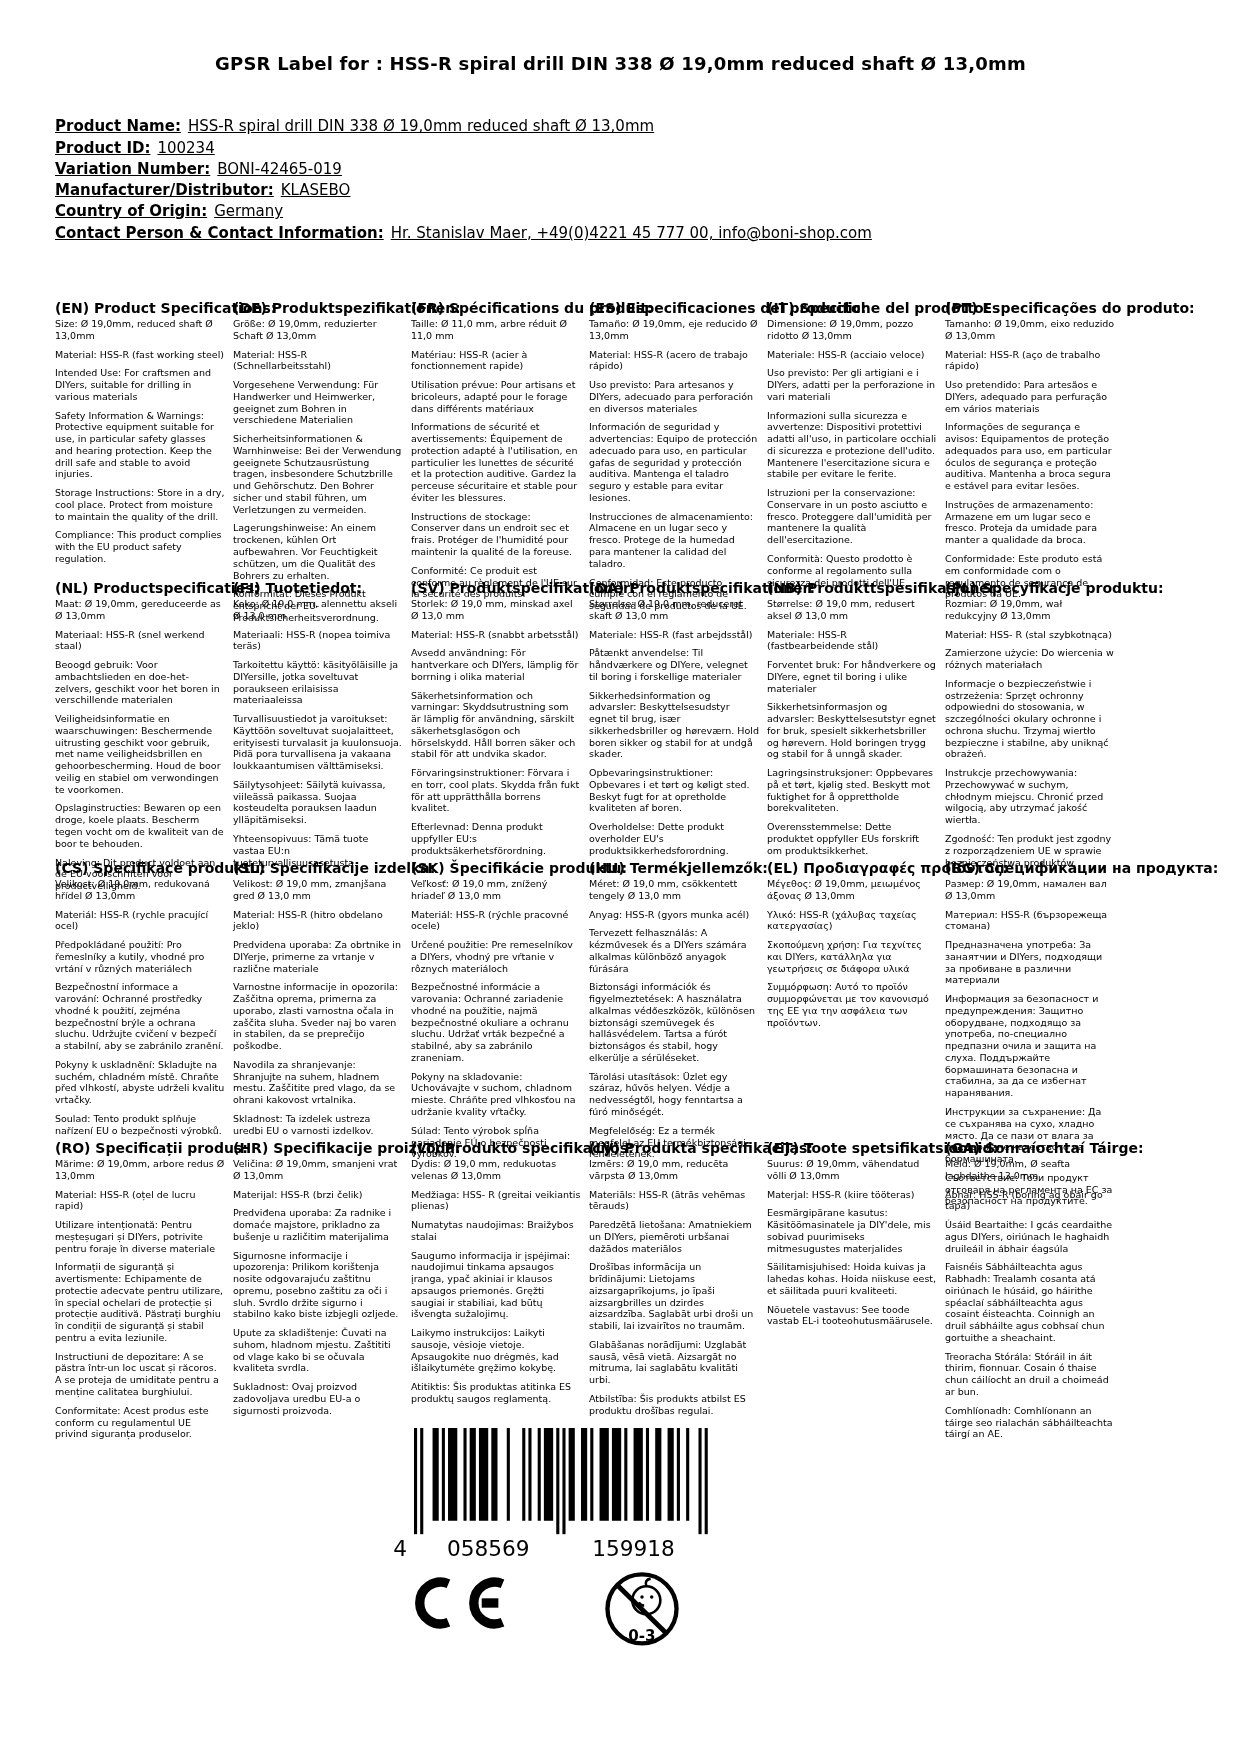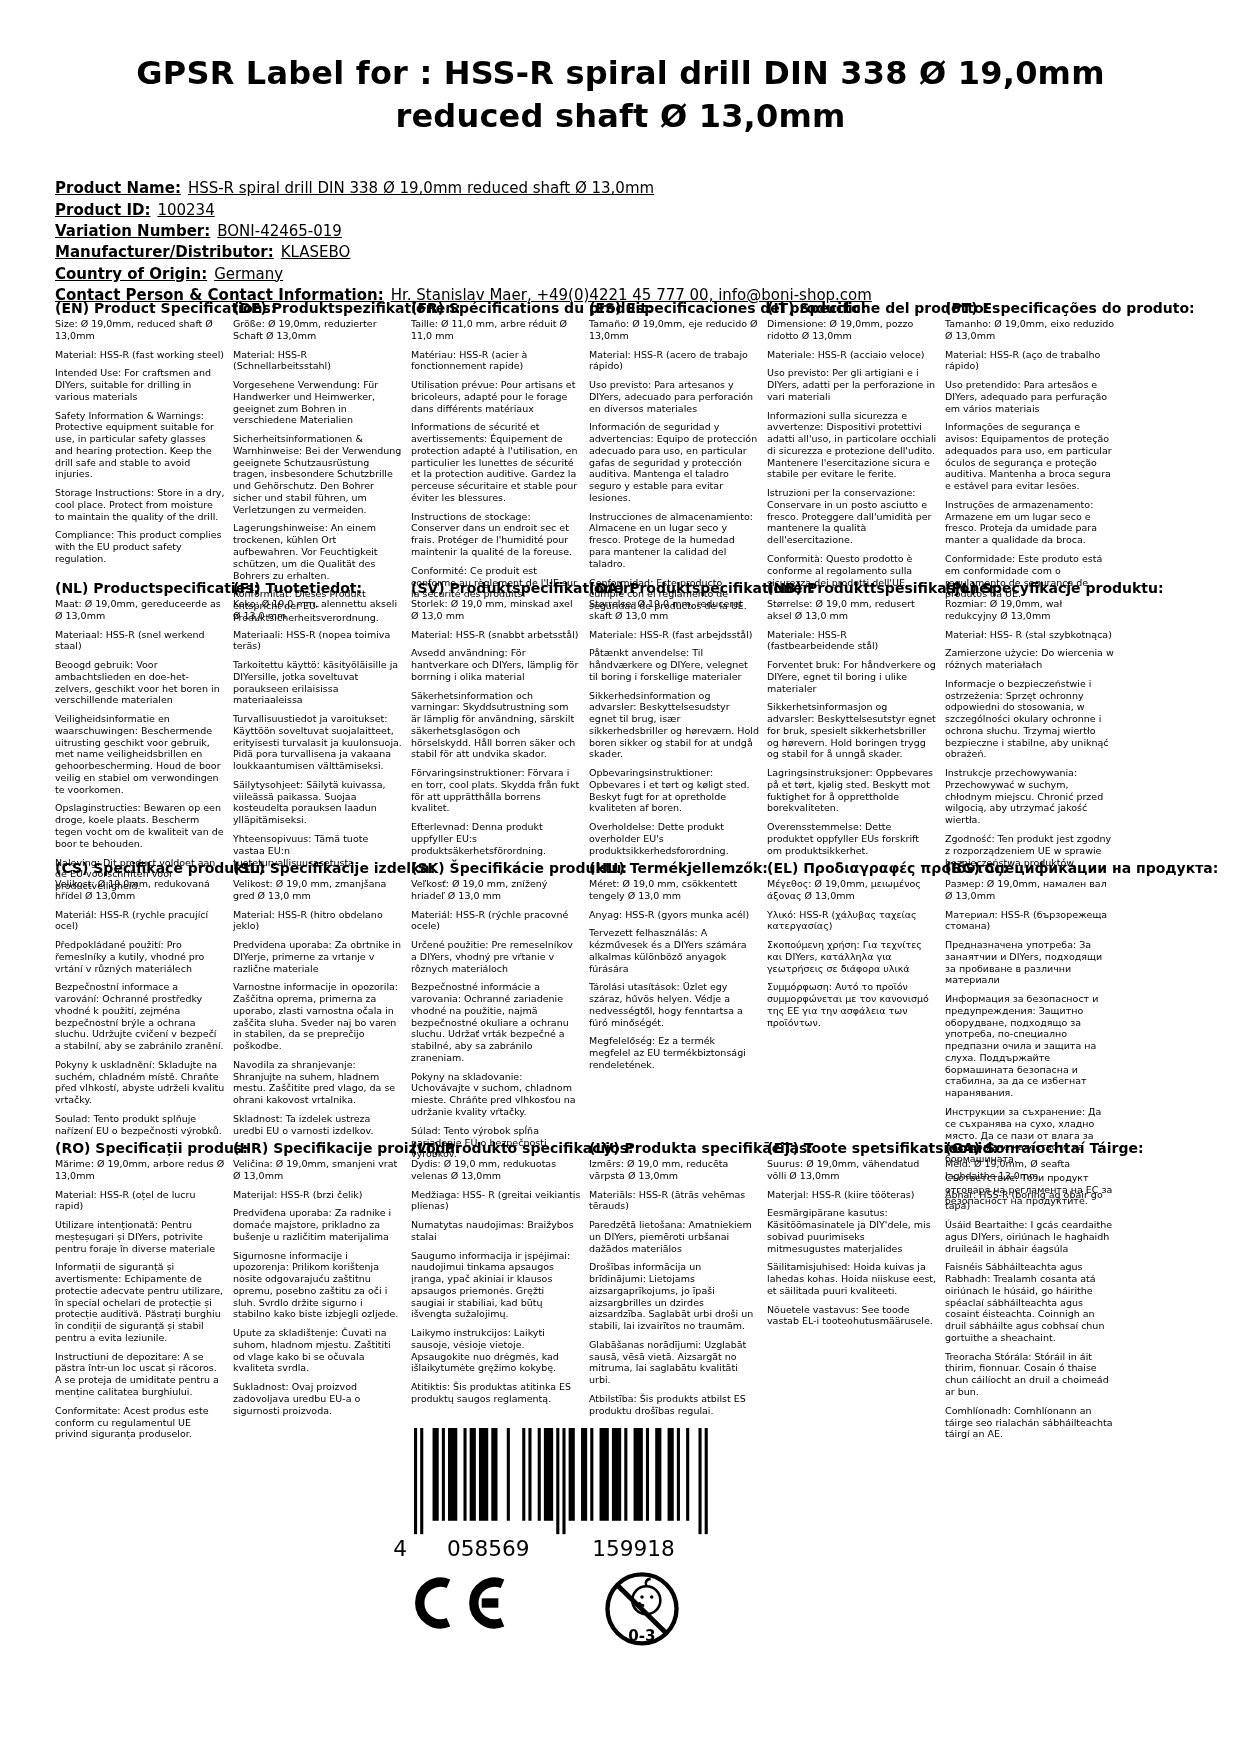--- a/index.html
+++ b/index.html
@@ -3,21 +3,21 @@
 <meta charset="utf-8">
 <style>
   html,body{margin:0;padding:0;background:#ffffff;}
   body{
     width:1241px;height:1754px;position:relative;
     font-family:"DejaVu Sans",sans-serif;color:#000;
     -webkit-font-smoothing:antialiased;
   }
   .page-title{
     margin:52px auto 0 auto;width:1040px;text-align:center;
-    font-size:32px;font-weight:bold;line-height:1.35;letter-spacing:.2px;
+    font-size:18px;font-weight:bold;line-height:1.35;letter-spacing:.2px;
   }
   .info{margin:40px 0 0 55px;font-size:15px;line-height:1.42;}
   .info-row{white-space:nowrap;text-decoration:underline;}
   .info-label{font-weight:bold;}
   .info-value{margin-left:7px;}
   .grid{
     position:absolute;left:55px;top:300px;
     display:grid;grid-template-columns:repeat(6,170px);column-gap:8px;
     grid-auto-rows:280px;
   }
@@ -243,20 +243,21 @@
         <p>Súlad: Tento výrobok spĺňa nariadenie EÚ o bezpečnosti výrobkov.</p>
       </div>
   </article>
 
   <article class="block">
     <h3 class="block-title">(HU) Termékjellemzők:</h3>
     <div class="block-body">
         <p>Méret: Ø 19,0 mm, csökkentett tengely Ø 13,0 mm</p>
         <p>Anyag: HSS-R (gyors munka acél)</p>
         <p>Tervezett felhasználás: A kézművesek és a DIYers számára alkalmas különböző anyagok fúrására</p>
+        <p>Biztonsági információk és figyelmeztetések: A használatra alkalmas védőeszközök, különösen biztonsági szemüvegek és hallásvédelem. Tartsa a fúrót biztonságos és stabil, hogy elkerülje a sérüléseket.</p>
         <p>Tárolási utasítások: Üzlet egy száraz, hűvös helyen. Védje a nedvességtől, hogy fenntartsa a fúró minőségét.</p>
         <p>Megfelelőség: Ez a termék megfelel az EU termékbiztonsági rendeletének.</p>
       </div>
   </article>
 
   <article class="block">
     <h3 class="block-title">(EL) Προδιαγραφές προϊόντος:</h3>
     <div class="block-body">
         <p>Μέγεθος: Ø 19,0mm, μειωμένος άξονας Ø 13,0mm</p>
         <p>Υλικό: HSS-R (χάλυβας ταχείας κατεργασίας)</p>

